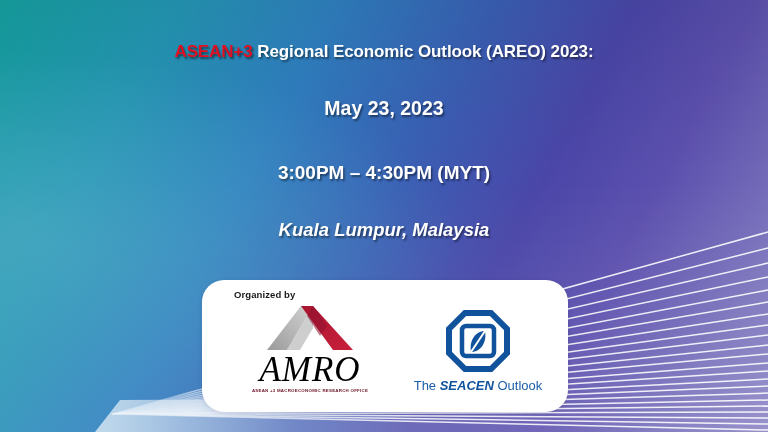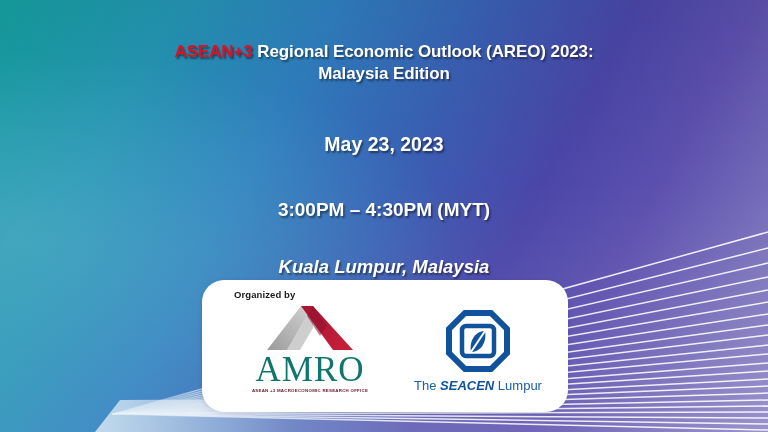--- a/index.html
+++ b/index.html
@@ -66,21 +66,21 @@
     line-height: 1.30;
     color: #ffffff;
     letter-spacing: -0.1px;
     text-shadow: 1.5px 1.5px 2px rgba(0,0,0,0.45);
   }
   .title .accent {
     color: #e20f22;
     text-shadow: 1.5px 1.5px 2px rgba(0,0,0,0.5);
   }
   .date-line {
-    margin: 18px;
+    margin: 4px;
     padding-top: 30px;
     font-size: 19.5px;
     font-weight: bold;
     color: #ffffff;
     text-shadow: 1.5px 1.5px 2px rgba(0,0,0,0.45);
   }
   .time-line {
     margin: 17px;
     padding-top: 25px;
     font-size: 19px;
@@ -139,23 +139,24 @@
     left: 196px;
     top: 4px;
     width: 160px;
     text-align: center;
   }
   .amro-word {
     font-family: "Liberation Serif", serif;
     font-size: 35px;
     line-height: 0.95;
     letter-spacing: 1px;
-    color: #0f766e;
+    color: #000000;
     font-weight: normal;
     margin-top: -1px;
+    font-style: italic;
   }
   .amro-tag {
     font-size: 4.4px;
     letter-spacing: 0.25px;
     color: #6d1326;
     font-weight: bold;
     margin-top: 2px;
     white-space: nowrap;
   }
   .seacen-word {
@@ -213,21 +214,20 @@
       <line x1="112" y1="414" x2="768" y2="412"></line>
       <line x1="112" y1="414" x2="768" y2="418"></line>
       <line x1="112" y1="414" x2="768" y2="424"></line>
       <line x1="112" y1="414" x2="768" y2="430"></line>
     </g>
   </svg>
 
   <div class="text-stack">
     <h1 class="title">
       <span class="accent">ASEAN+3</span><span> Regional Economic Outlook (AREO) 2023:</span><br>
-      <span>Malaysia Edition</span>
     </h1>
     <p class="date-line">May 23, 2023</p>
     <p class="time-line">3:00PM – 4:30PM (MYT)</p>
     <p class="place-line">Kuala Lumpur, Malaysia</p>
   </div>
 
   <div id="organizer-card">
     <div class="organized-by">Organized by</div>
 
     <div class="logos-row">
@@ -260,19 +260,19 @@
       <div class="logo-seacen">
         <svg width="64" height="62" viewBox="0 0 64 62" aria-hidden="true">
 
           <polygon points="19,3 45,3 61,19 61,43 45,59 19,59 3,43 3,19" fill="none" stroke="#10529c" stroke-width="6"></polygon>
 
           <rect x="16" y="16" width="32" height="30" rx="4" ry="4" fill="none" stroke="#10529c" stroke-width="4.5"></rect>
 
           <path d="M39 21 C41 32, 35 42, 25 42 C23 31, 29 21, 39 21 Z" fill="#10529c"></path>
           <path d="M25 42 L39 21" stroke="#ffffff" stroke-width="2" fill="none"></path>
         </svg>
-        <div class="seacen-word"><span>The </span><span class="strong">SEACEN</span><span> Lumpur</span></div>
+        <div class="seacen-word"><span>The </span><span class="strong">SEACEN</span><span> Outlook</span></div>
       </div>
 
     </div>
   </div>
 
 </div>
 
 </body></html>

